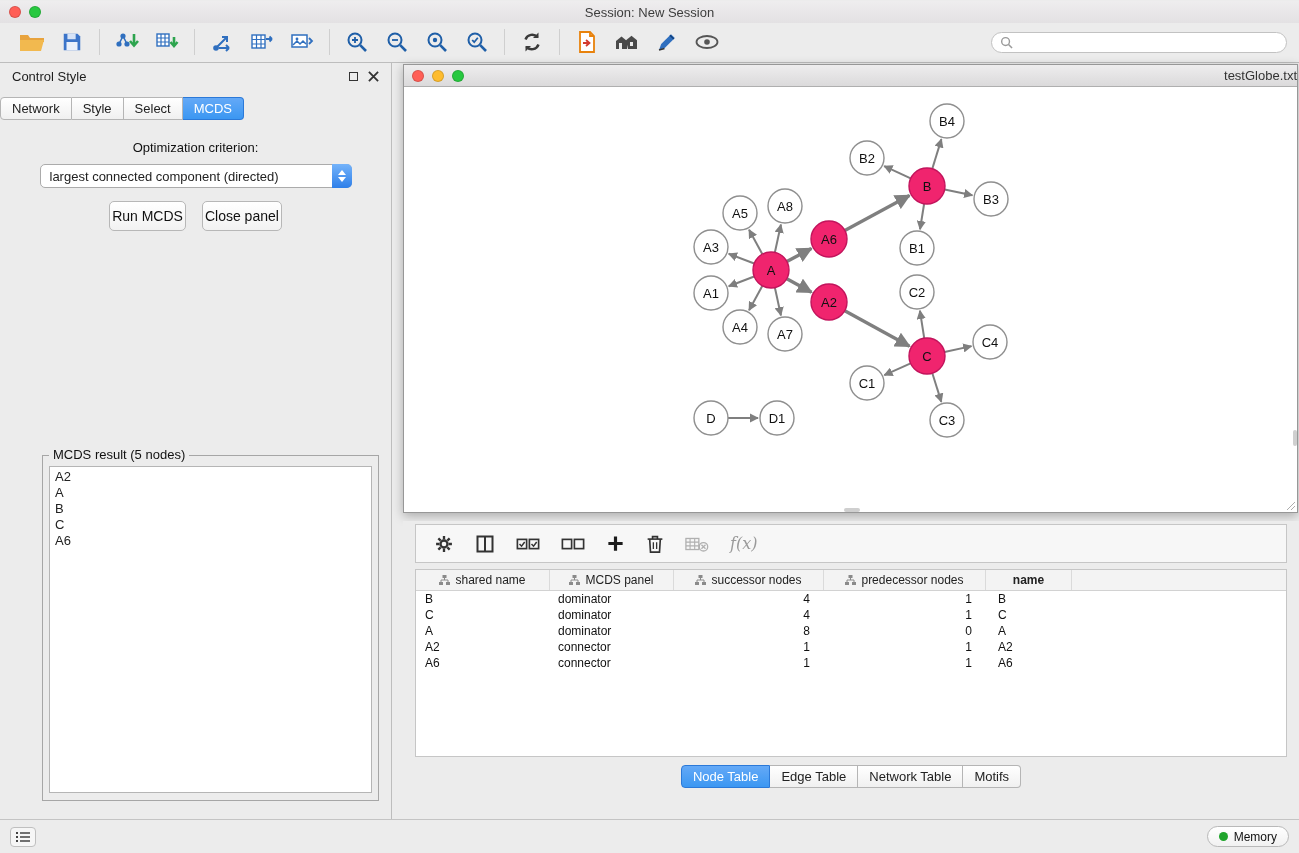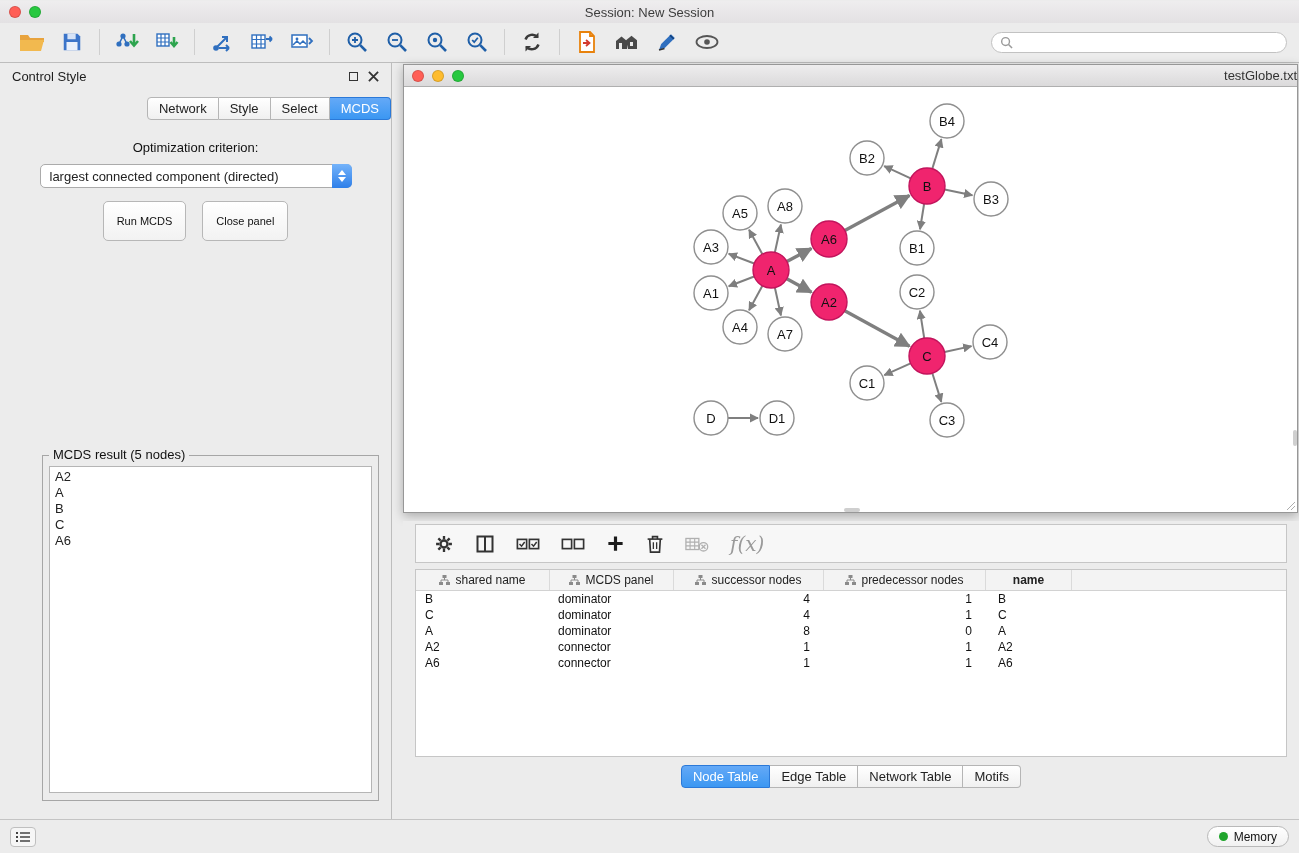--- a/index.html
+++ b/index.html
@@ -24,57 +24,57 @@
   .tb{background:transparent; border:none; width:40px; height:34px; display:flex; align-items:center; justify-content:center; cursor:default;}
   .sep{width:1px; height:26px; background:#CFCFCF; margin:0 7px;}
   .search{margin-left:auto; width:296px; height:21px; background:#fff; border:1px solid #C2C2C2; border-radius:11px;
     display:flex; align-items:center; padding:0 8px; gap:5px;}
   .search input{border:none; outline:none; flex:1; font-size:12px; background:transparent; font-family:inherit;}
   
   .control-panel{position:absolute; left:0; top:63px; width:392px; bottom:34px; background:#ECECEC; border-right:1px solid #BDBDBD;}
   .panel-header{height:26px; display:flex; align-items:center; padding:0 12px; font-size:13px; color:#1d1d1d;}
   .panel-header .win-icons{margin-left:auto; display:flex; gap:10px; align-items:center;}
   .float-box{width:9px; height:9px; border:1.5px solid #333; display:inline-block;}
-  .seg-tabs{display:flex; justify-content:flex-end; margin-top:8px;}
+  .seg-tabs{display:flex; justify-content:flex-start; margin-top:8px;}
   .seg{border:1px solid #B5B5B5; border-left:none; background:linear-gradient(#FFFFFF,#F0F0F0);
     padding:3px 11px; font-size:13px; color:#222; cursor:default;}
   .seg:first-child{border-left:1px solid #B5B5B5; border-radius:4px 0 0 4px;}
   .seg:last-child{border-radius:0 4px 4px 0;}
   .seg.active{background:linear-gradient(#64A9F7,var(--accent)); border-color:#2B79D8; color:#fff;}
   .opt-label{text-align:center; margin-top:20px; font-size:13px; color:#111;}
   .dropdown{position:relative; width:312px; height:24px; margin:9px auto 0 auto; background:#fff;
     border:1px solid #ABABAB; border-radius:5px; display:flex; align-items:center; padding:0 26px 0 9px; font-size:13px;}
   .dropdown .stepper{position:absolute; right:-1px; top:-1px; bottom:-1px; width:20px; border-radius:0 5px 5px 0;
     background:linear-gradient(#74B3FA,#2E7FE9); display:flex; flex-direction:column; align-items:center; justify-content:center; gap:2px;}
   .arr-up{width:0;height:0;border-left:4px solid transparent;border-right:4px solid transparent;border-bottom:5px solid #fff;}
   .arr-down{width:0;height:0;border-left:4px solid transparent;border-right:4px solid transparent;border-top:5px solid #fff;}
   .btn-row{display:flex; justify-content:center; gap:16px; margin-top:13px;}
-  .mac-btn{height:40px; padding:0 13px; background:linear-gradient(#FFFFFF,#F2F2F2); border:1px solid #B7B7B7;
-    border-radius:5px; font-size:11px; font-family:inherit; color:#111; cursor:default;}
+  .mac-btn{height:30px; padding:0 2px; background:linear-gradient(#FFFFFF,#F2F2F2); border:1px solid #B7B7B7;
+    border-radius:5px; font-size:14px; font-family:inherit; color:#111; cursor:default;}
   .result-box{position:absolute; left:14px; right:12px; top:392px; bottom:18px; border:1px solid #A6A6A6;margin-left:28px;}
   .result-legend{position:absolute; top:-9px; left:6px; background:#ECECEC; padding:0 4px; font-size:13px; color:#111;}
   .result-list{position:absolute; left:6px; right:6px; top:10px; bottom:7px; background:#fff; border:1px solid #B5B5B5;
     overflow:auto; font-size:13px; padding:2px 5px; line-height:16px;}
   
   .net-window{position:absolute; left:403px; top:64px; width:895px; height:449px; background:#fff;
     border:1px solid #979797; box-shadow:0 3px 10px rgba(0,0,0,.28);}
   .net-titlebar{height:22px; background:linear-gradient(#EEEDEE,#DBDADB); border-bottom:1px solid #AFAFAF;
     position:relative; display:flex; align-items:center; justify-content:flex-end; font-size:13px; color:#333;}
   .net-titlebar .tl-group{top:5px; left:8px;}
   .net-canvas{position:absolute; top:23px; left:0; right:0; bottom:0; background:#fff; overflow:hidden;}
   .net-canvas svg text{font-size:13px; fill:#111; font-family:"Liberation Sans","DejaVu Sans",sans-serif;}
   .scroll-thumb-v{position:absolute; right:0; top:342px; width:4px; height:16px; background:#CFCFCF; border-radius:2px;}
   .scroll-thumb-h{position:absolute; bottom:0; left:440px; width:16px; height:4px; background:#CFCFCF; border-radius:2px;}
   .resize-grip{position:absolute; right:1px; bottom:1px;}
   
   .table-panel{position:absolute; left:403px; top:521px; right:0; bottom:34px; background:#ECECEC;}
   .tp-toolbar{margin:3px 12px 0 12px; height:39px; background:#F7F7F7; border:1px solid #C6C6C6;
     display:flex; align-items:center; gap:21px; padding:0 18px;}
   .tp-btn{background:transparent; border:none; display:flex; align-items:center; justify-content:center; cursor:default;}
-  .fx{font-family:"DejaVu Serif","Liberation Serif",serif; font-style:italic; color:#9A9A9A; font-size:20px;}
+  .fx{font-family:"DejaVu Serif","Liberation Serif",serif; font-style:italic; color:#9A9A9A; font-size:16px;}
   .tp-table{margin:6px 12px 0 12px; height:188px; background:#fff; border:1px solid #C6C6C6; overflow:hidden;}
   .thead{display:flex; height:21px; background:#F3F3F3; border-bottom:1px solid #D2D2D2;}
   .th{display:flex; align-items:center; justify-content:center; gap:5px; font-size:12px; color:#222;
     border-right:1px solid #DADADA; height:100%;}
   .th.fill{flex:1; border-right:none;}
   .col0{width:134px;} .col1{width:124px;} .col2{width:150px;} .col3{width:162px;} .col4{width:86px;font-weight:bold;}
   .trow{display:flex; height:16px; align-items:center;}
   .tcell{font-size:12px; color:#111; overflow:hidden; white-space:nowrap;}
   .tcell.c0{width:134px; padding-left:9px;}
   .tcell.c1{width:124px; padding-left:8px;}

